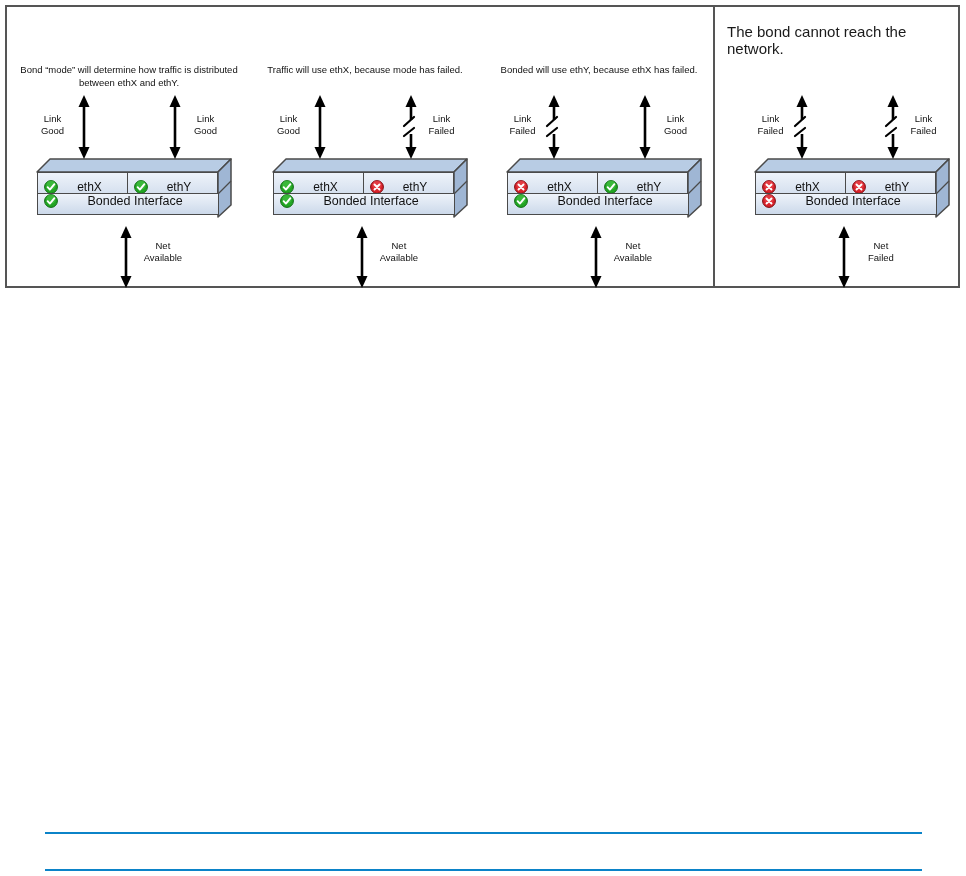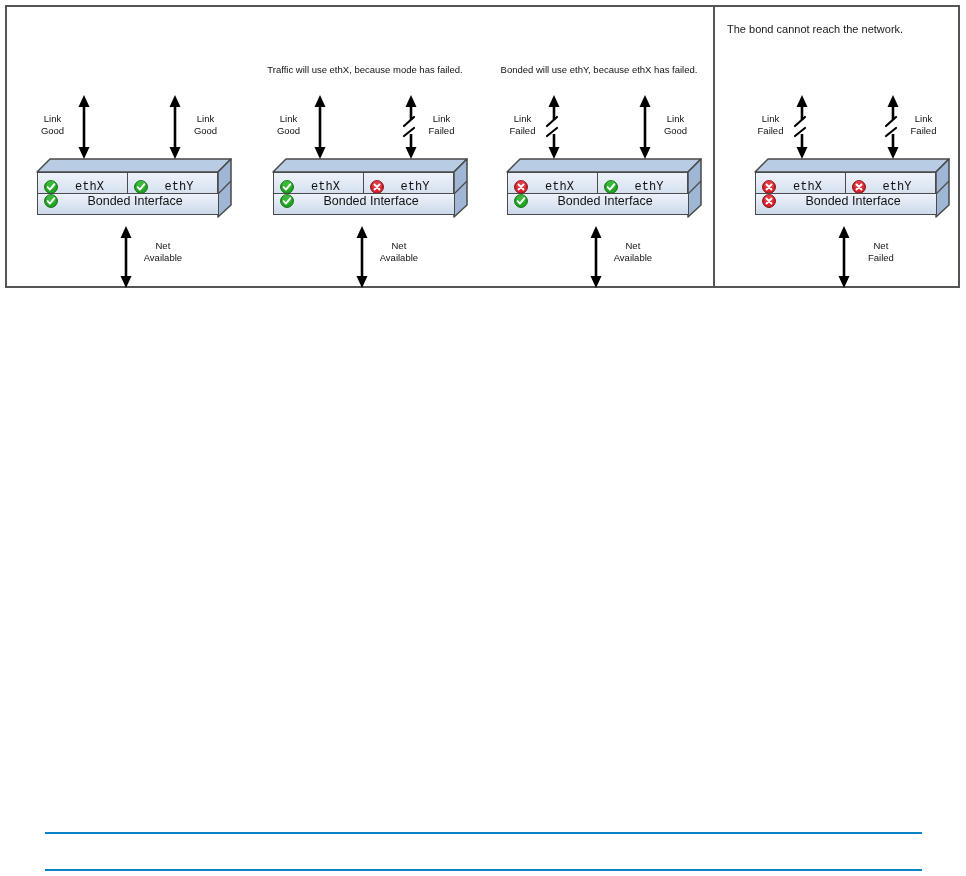--- a/index.html
+++ b/index.html
@@ -15,36 +15,36 @@
        box-sizing:border-box;border-right:2px solid #555;}
   #right-section{position:absolute;left:710px;top:0;width:245px;height:279px;
        box-sizing:border-box;}
 
   .sec-head{position:absolute;left:14px;top:7px;right:6px;}
   .sec-title{font-size:22px;font-weight:400;letter-spacing:-.2px;
        color:#1a1a1a;display:inline;vertical-align:baseline;}
   .sec-sub{font-size:10.5px;color:#1a1a1a;display:inline;padding-left:4px;}
   #right-section .sec-head{left:10px;top:6px;}
   #right-section .sec-sub{display:block;padding-left:0;margin-top:10px;
-       font-size:11px;}
+       font-size:15px;}
 
   
   .panel{position:absolute;top:56px;width:236px;height:220px;}
   #panel-1{left:4px;}
   #panel-2{left:240px;}
   #panel-3{left:474px;}
   #panel-4{left:12px;top:56px;width:225px;}
 
   .panel-caption{position:absolute;left:6px;right:6px;top:0;
        text-align:center;font-size:9.5px;line-height:13px;color:#111;}
 
   .nic-row{position:absolute;display:flex;}
   .nic{position:relative;border:1.5px solid #4a4a4a;box-sizing:border-box;
        background:linear-gradient(180deg,#eef3fa 0%,#ccd9ea 100%);
-       display:flex;align-items:center;height:30px;font-family:Liberation Mono, monospace;}
+       display:flex;align-items:center;height:30px;}
   .bond-row{position:absolute;border:1.5px solid #4a4a4a;box-sizing:border-box;
        background:linear-gradient(180deg,#eef3fa 0%,#ccd9ea 100%);
        display:flex;height:22px;}
 
   .row-label{flex:1;text-align:center;font-size:12px;color:#111;
        padding-right:6px;white-space:nowrap;}
   .bond-row .row-label{font-size:12.5px;}
 
   
   .stat{width:14px;height:14px;border-radius:50%;flex:0 0 14px;margin-left:6px;
@@ -63,20 +63,21 @@
   #rule-bottom{top:869px;}
 </style>
 </head>
 <body>
 
 <div id="diagram-frame">
 
   <div id="left-section">
 
     <div class="panel" id="panel-1">
+        <div class="panel-caption">Bond “mode” will determine how traffic is distributed between ethX and ethY.</div>
         <div style="position: absolute; left: 25px; top: 95px;"><svg width="199" height="74">
             <polygon points="1,14 14,1 195,1 182,14" fill="#b8cce4" stroke="#4a4a4a" stroke-width="1.5" stroke-linejoin="round"></polygon>
             <polygon points="182,14 195,1 195,47 182,59" fill="#9fb6d4" stroke="#4a4a4a" stroke-width="1.5" stroke-linejoin="round"></polygon>
             <line x1="182" y1="36" x2="195" y2="23" stroke="#4a4a4a" stroke-width="1.2"></line>
           </svg></div>
         <div class="nic-row" style="left: 26px; top: 109px; width: 182px;">
           <div class="nic" style="width: 91px;">
             <span class="stat">
               <svg width="14" height="14" viewBox="0 0 14 14">
                 <circle cx="7" cy="7" r="6.4" fill="#22a523" stroke="#0f6b12" stroke-width="1"></circle>

